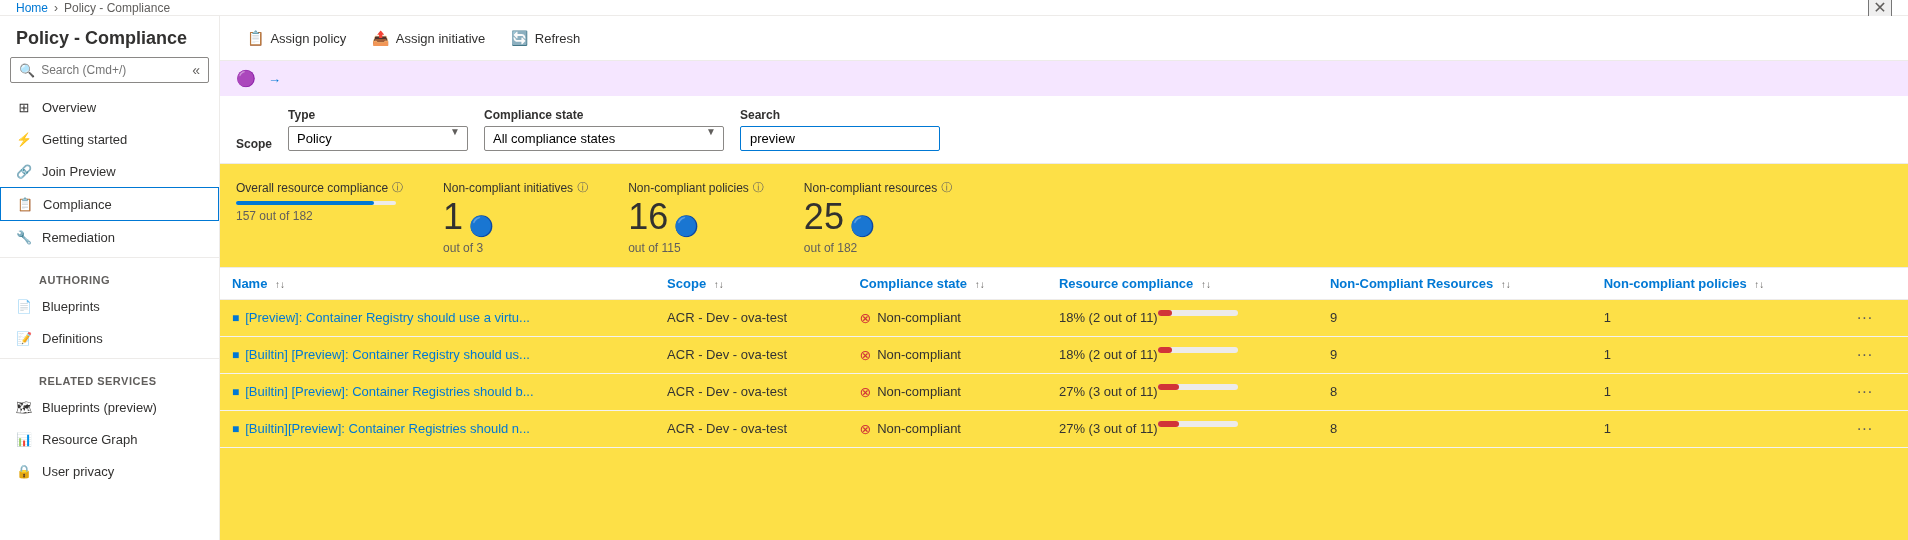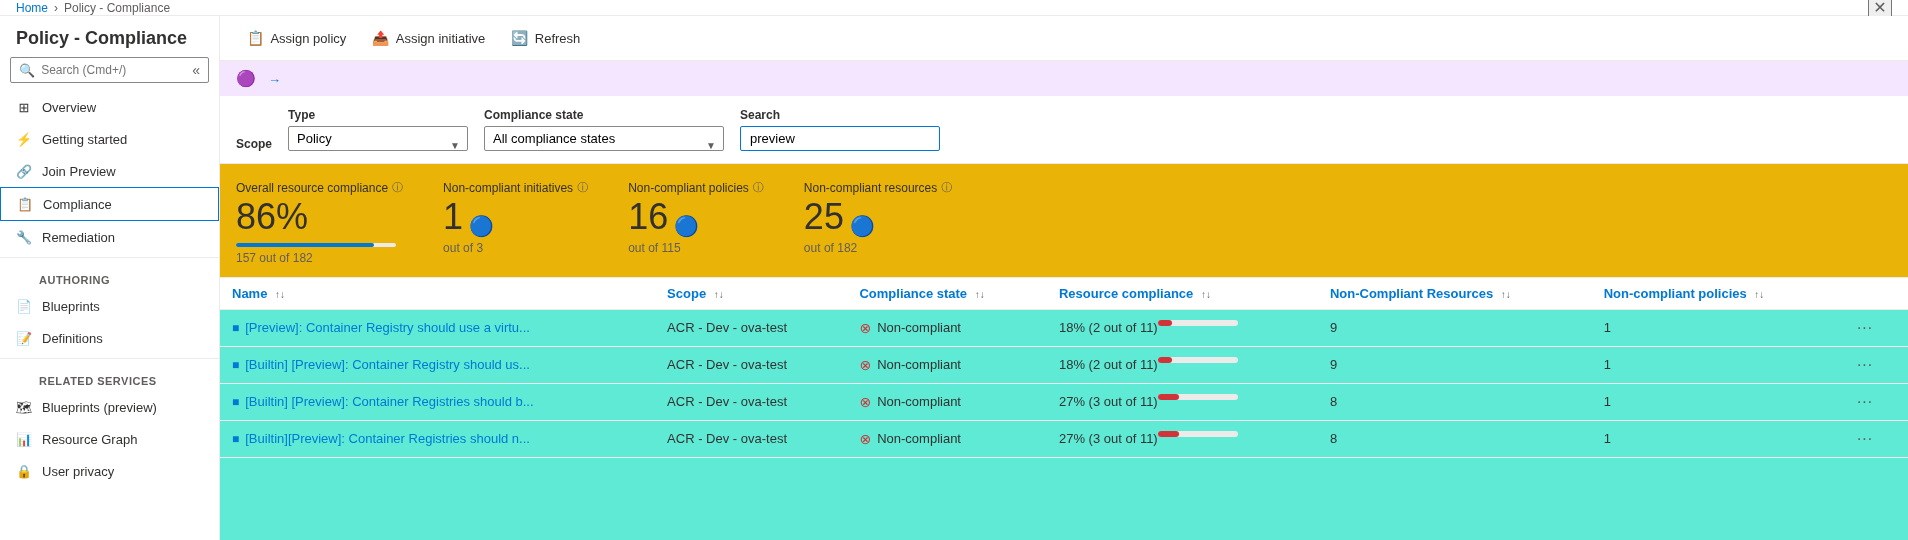--- a/index.html
+++ b/index.html
@@ -43,36 +43,36 @@
 
     
     .filters { background: #fff; padding: 12px 16px; display: flex; gap: 16px; align-items: flex-end; border-bottom: 1px solid #edebe9; }
     .filter-group { display: flex; flex-direction: column; gap: 4px; }
     .filter-label { font-size: 12px; font-weight: 600; color: #323130; }
     .filter-input-wrap { display: flex; align-items: center; gap: 2px; }
     .filter-select { border: 1px solid #8a8886; border-radius: 2px; padding: 4px 8px; font-size: 13px; background: #fff; min-width: 180px; appearance: none; cursor: pointer; }
     .filter-select-wide { min-width: 240px; }
     .filter-input { border: 1.5px solid #0078d4; border-radius: 2px; padding: 4px 9px; font-size: 13px; min-width: 200px; outline: none; }
     .scope-btn { padding: 4px 8px; background: #0078d4; color: #fff; border: none; cursor: pointer; font-size: 12px; border-radius: 2px; margin-left: 2px; }
-    .select-wrap { position: relative; display: inline-flex; align-items: flex-end; }
+    .select-wrap { position: relative; display: inline-flex; align-items: flex-start; }
     .select-arrow { position: absolute; right: 8px; pointer-events: none; font-size: 10px; color: #605e5c; }
 
     
-    .stats-row { background: #eab308; padding: 16px 16px 12px; display: flex; gap: 40px; border-bottom: 1px solid #edebe9; }
+    .stats-row { background: #fde047; padding: 16px 16px 12px; display: flex; gap: 40px; border-bottom: 1px solid #edebe9; }
     .stat-block { display: flex; flex-direction: column; gap: 2px; }
     .stat-title { font-size: 12px; color: #323130; display: flex; align-items: center; gap: 4px; }
     .stat-value { font-size: 36px; font-weight: 300; color: #323130; line-height: 1.1; display: flex; align-items: flex-end; gap: 6px; }
     .stat-sub { font-size: 12px; color: #605e5c; margin-top: 2px; }
     .progress-bar-wrap { height: 4px; width: 160px; background: #edebe9; border-radius: 2px; margin-top: 4px; }
     .progress-bar-fill { height: 100%; background: #0078d4; border-radius: 2px; }
     .stat-icon { font-size: 20px; }
     .info-icon { font-size: 11px; color: #605e5c; cursor: pointer; }
 
     
-    .table-wrap { background: #5eead4; flex: 1; overflow-y: auto; }
+    .table-wrap { background: #fde047; flex: 1; overflow-y: auto; }
     table { width: 100%; border-collapse: collapse; font-size: 13px; }
     thead th { padding: 8px 12px; text-align: left; font-weight: 600; color: #0078d4; border-bottom: 1px solid #edebe9; white-space: nowrap; background: #fff; position: sticky; top: 0; z-index: 1; }
     thead th .sort-icon { font-size: 10px; color: #605e5c; margin-left: 4px; }
     tbody tr { border-bottom: 1px solid #f3f2f1; }
     td { padding: 7px 12px; vertical-align: middle; }
     .name-link { color: #0078d4; text-decoration: none; font-size: 13px; display: flex; align-items: center; gap: 6px; }
     .row-icon { font-size: 12px; color: #0078d4; }
     .compliance-badge { display: flex; align-items: center; gap: 6px; color: #323130; }
     .compliance-icon { color: #d13438; font-size: 14px; }
     .resource-comp { display: flex; align-items: flex-start; }
@@ -201,23 +201,20 @@
         <input type="text" class="filter-input" value="preview" placeholder="Search" style="">
       </div>
     </div>
 
     <div class="stats-row">
       <div class="stat-block">
         <div class="stat-title">
           <span>Overall resource compliance</span>
           <span class="info-icon">ⓘ</span>
         </div>
-        <div class="stat-value">
-          <span>86%</span>
-        </div>
         <div class="progress-bar-wrap">
           <div class="progress-bar-fill" id="overall-progress" style="width: 86%;"></div>
         </div>
         <div class="stat-sub">157 out of 182</div>
       </div>
 
       <div class="stat-block">
         <div class="stat-title">
           <span>Non-compliant initiatives</span>
           <span class="info-icon">ⓘ</span>

